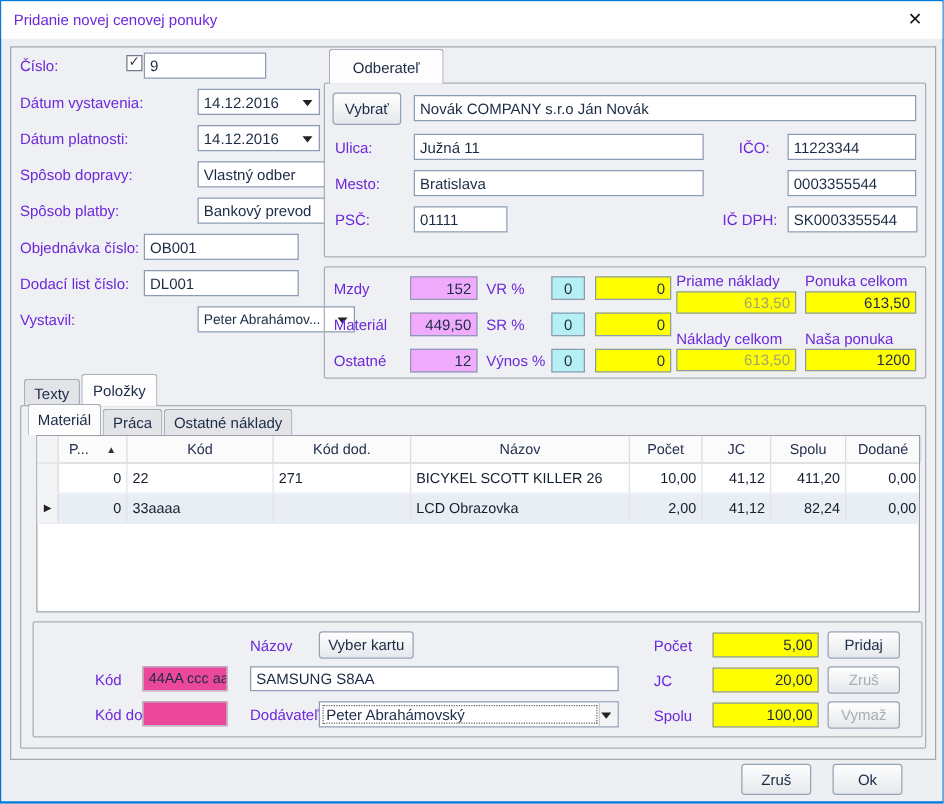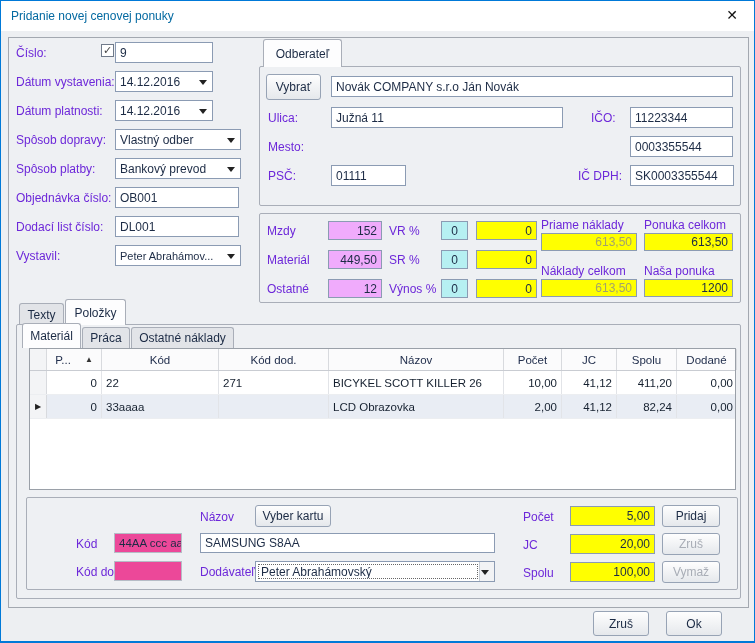--- a/index.html
+++ b/index.html
@@ -3,32 +3,32 @@
 <meta charset="utf-8">
 <style>
   * { margin:0; padding:0; box-sizing:border-box; }
   html,body { background:#cfd4da; font-family:"Liberation Sans", sans-serif; }
   .window {
     position:relative; width:755px; height:643px; background:#edeff2;
     border:1px solid #0079d8; border-bottom-width:2px; overflow:hidden;
     color:#1c2b45; font-size:12px;
   }
   .titlebar { position:absolute; left:0; top:0; right:0; height:30px; background:#ffffff; }
-  .titlebar .title { position:absolute; left:10px; top:8px; font-size:12px; color:#0369a1; }
+  .titlebar .title { position:absolute; left:10px; top:8px; font-size:12px; color:#6d28d9; }
   .titlebar .close { position:absolute; right:12px; top:6px; font-size:14px; color:#111; cursor:pointer; padding:0 4px; }
   .panel-outer {
     position:absolute; left:7px; top:36px; width:741px; height:571px;
     background:#eef0f3; border:1px solid #a3a8b0;
   }
   .lbl { position:absolute; white-space:nowrap; color:#6d28d9; }
   .tbx {
     position:absolute; background:#fff; border:1px solid #8b9bb3; height:21px;
     display:flex; align-items:center; padding:0 4px; white-space:nowrap; overflow:hidden;
   }
-  .combo { padding-right:16px; }
+  .combo { padding-right:16px;margin-left:43px; }
   .arr {
     position:absolute; right:5px; top:50%; margin-top:-2px; width:0; height:0;
     border-left:4px solid transparent; border-right:4px solid transparent; border-top:5px solid #222;
   }
   .cb {
     position:absolute; width:13px; height:13px; background:#fff; border:1px solid #707a8a;
     font-size:11px; line-height:11px; text-align:center; color:#444;
   }
   .btn {
     position:absolute; background:linear-gradient(#fefefe,#e5e8ec); border:1px solid #97a3b5;
@@ -116,31 +116,32 @@
 
   <span class="lbl" style="left:15px;top:219px;">Dodací list číslo:</span>
   <div class="tbx" style="left:114px;top:215px;width:124px;">DL001</div>
 
   <span class="lbl" style="left:15px;top:248px;">Vystavil:</span>
   <div class="tbx combo" style="left:114px;top:244px;width:126px;font-size:11px;">
       <span>Peter Abrahámov...</span>
       <span class="arr"></span>
     </div>
 
-  <div class="tab active" style="left:262px;top:38px;width:79px;height:28px;text-align:center;">Odberateľ</div>
+  <div class="tab active" style="left:262px;top:38px;width:92px;height:28px;text-align:center;">Odberateľ</div>
   <div class="grp" style="left:258px;top:65px;width:482px;height:140px;background:#eef0f3;"></div>
   <div class="btn" style="left:265px;top:73px;width:55px;height:26px;">Vybrať</div>
   <div class="tbx" style="left:330px;top:75px;width:402px;">Novák COMPANY s.r.o Ján Novák</div>
 
   <span class="lbl" style="left:267px;top:110px;">Ulica:</span>
   <div class="tbx" style="left:330px;top:106px;width:232px;">Južná 11</div>
   <span class="lbl" style="left:590px;top:110px;">IČO:</span>
   <div class="tbx" style="left:629px;top:106px;width:103px;">11223344</div>
 
   <span class="lbl" style="left:267px;top:139px;">Mesto:</span>
+  <div class="tbx" style="left:330px;top:135px;width:232px;">Bratislava</div>
   <span class="lbl" style="left:590px;top:139px;margin-left:44px;">DIČ:</span>
   <div class="tbx" style="left:629px;top:135px;width:103px;">0003355544</div>
 
   <span class="lbl" style="left:267px;top:168px;">PSČ:</span>
   <div class="tbx" style="left:330px;top:164px;width:75px;">01111</div>
   <span class="lbl" style="left:577px;top:168px;">IČ DPH:</span>
   <div class="tbx" style="left:629px;top:164px;width:104px;">SK0003355544</div>
 
   <div class="grp" style="left:258px;top:212px;width:482px;height:90px;"></div>
   <span class="lbl" style="left:266px;top:223px;">Mzdy</span>

